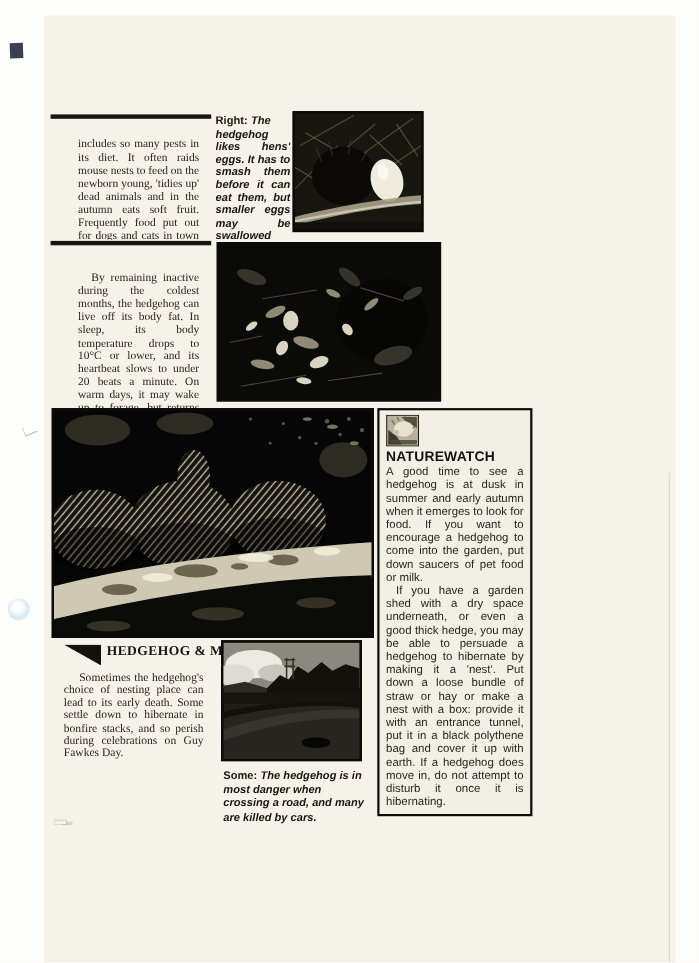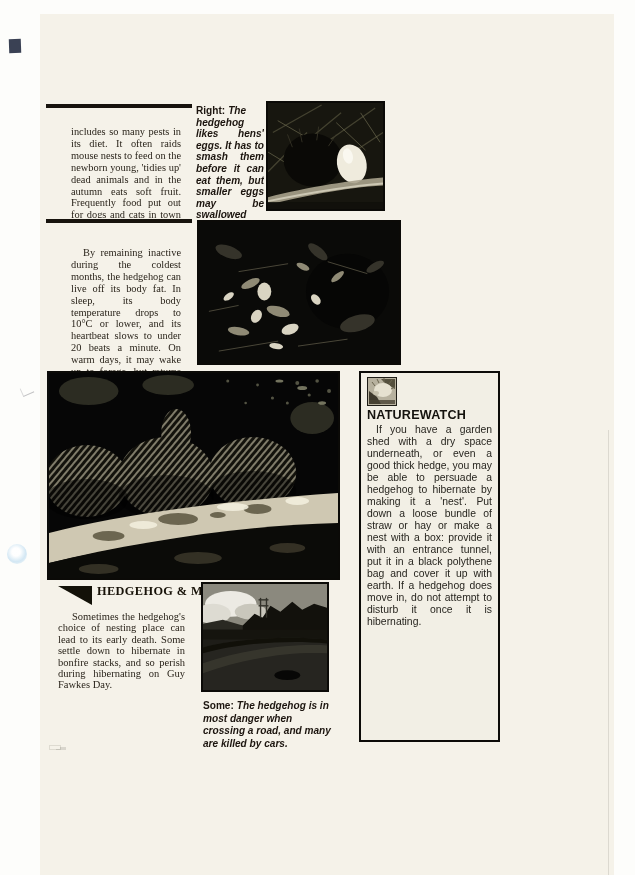--- a/index.html
+++ b/index.html
@@ -193,47 +193,48 @@
       </g>
       <path d="M0,190 C90,168 200,152 291,150 L291,205 L0,205 Z" fill="#0b0b08"></path>
       <g fill="#3e3a2c" opacity="0.8">
         <ellipse cx="50" cy="196" rx="20" ry="5"></ellipse>
           <ellipse cx="150" cy="185" rx="24" ry="6"></ellipse>
         <ellipse cx="240" cy="175" rx="18" ry="5"></ellipse>
       </g>
     </svg>
   </div>
 
-  <div class="abs nw-box" style="left:343px;top:371px;width:141px;height:371px;margin-left:16px;">
+  <div class="abs nw-box" style="left:343px;top:371px;width:141px;height:371px;">
     <span class="nw-icon">
       <svg viewBox="0 0 30 29">
         <rect x="0.5" y="0.5" width="29" height="28" fill="#b7b19e" stroke="#1e1c16"></rect>
         <path d="M2,27 L2,14 L10,20 L14,27 Z" fill="#3e392c"></path>
         <path d="M28,2 L28,12 L18,6 L14,2 Z" fill="#55503d"></path>
         <ellipse cx="16" cy="13" rx="9" ry="7" fill="#e6e1d0"></ellipse>
         <g stroke="#6b654f" stroke-width="1" fill="none">
           <path d="M8,9 L5,5"></path>
             <path d="M12,6 L10,2"></path>
             <path d="M17,5 L17,1"></path>
           <path d="M22,7 L25,3"></path>
             <path d="M24,12 L28,10"></path>
         </g>
         <ellipse cx="9" cy="16" rx="3" ry="2" fill="#c7c1ad"></ellipse>
         <rect x="2" y="23" width="26" height="4" fill="#4a4434" opacity="0.8"></rect>
       </svg>
     </span>
     <div class="nw-title">NATUREWATCH</div>
+    <p class="nw-p1">A good time to see a hedgehog is at dusk in summer and early autumn when it emerges to look for food. If you want to encourage a hedgehog to come into the garden, put down saucers of pet food or milk.</p>
     <p class="nw-p2">If you have a garden shed with a dry space underneath, or even a good thick hedge, you may be able to persuade a hedgehog to hibernate by making it a 'nest'. Put down a loose bundle of straw or hay or make a nest with a box: provide it with an entrance tunnel, put it in a black polythene bag and cover it up with earth. If a hedgehog does move in, do not attempt to disturb it once it is hibernating.</p>
 
   </div>
 
   <div class="abs hm-triangle" style="left:58px;top:586px;"></div>
   <div class="abs hm-heading" style="left:97px;top:584px;">HEDGEHOG &amp; MAN</div>
   <div class="abs serif-body hm-text" style="left:46px;top:599px;width:151px;">
-    <p class="p2">Sometimes the hedgehog's choice of nesting place can lead to its early death. Some settle down to hibernate in bonfire stacks, and so perish during hibernating on Guy Fawkes Day.</p>
+    <p class="p2">Sometimes the hedgehog's choice of nesting place can lead to its early death. Some settle down to hibernate in bonfire stacks, and so perish during celebrations on Guy Fawkes Day.</p>
   </div>
 
   <div class="abs photo" style="left:201px;top:582px;width:128px;height:110px;">
     <svg viewBox="0 0 125 107" preserveAspectRatio="none">
       <rect width="125" height="107" fill="#1e1d18"></rect>
       <rect width="125" height="42" fill="#8b897e"></rect>
       <ellipse cx="28" cy="20" rx="26" ry="13" fill="#eceae3"></ellipse>
       <ellipse cx="10" cy="30" rx="18" ry="10" fill="#dddbd2"></ellipse>
       <ellipse cx="48" cy="28" rx="16" ry="8" fill="#c9c7bc"></ellipse>
       <path d="M40,42 L52,30 L60,34 L68,22 L78,28 L90,18 L100,26 L112,20 L125,24 L125,52 L40,52 Z" fill="#12110c"></path>

